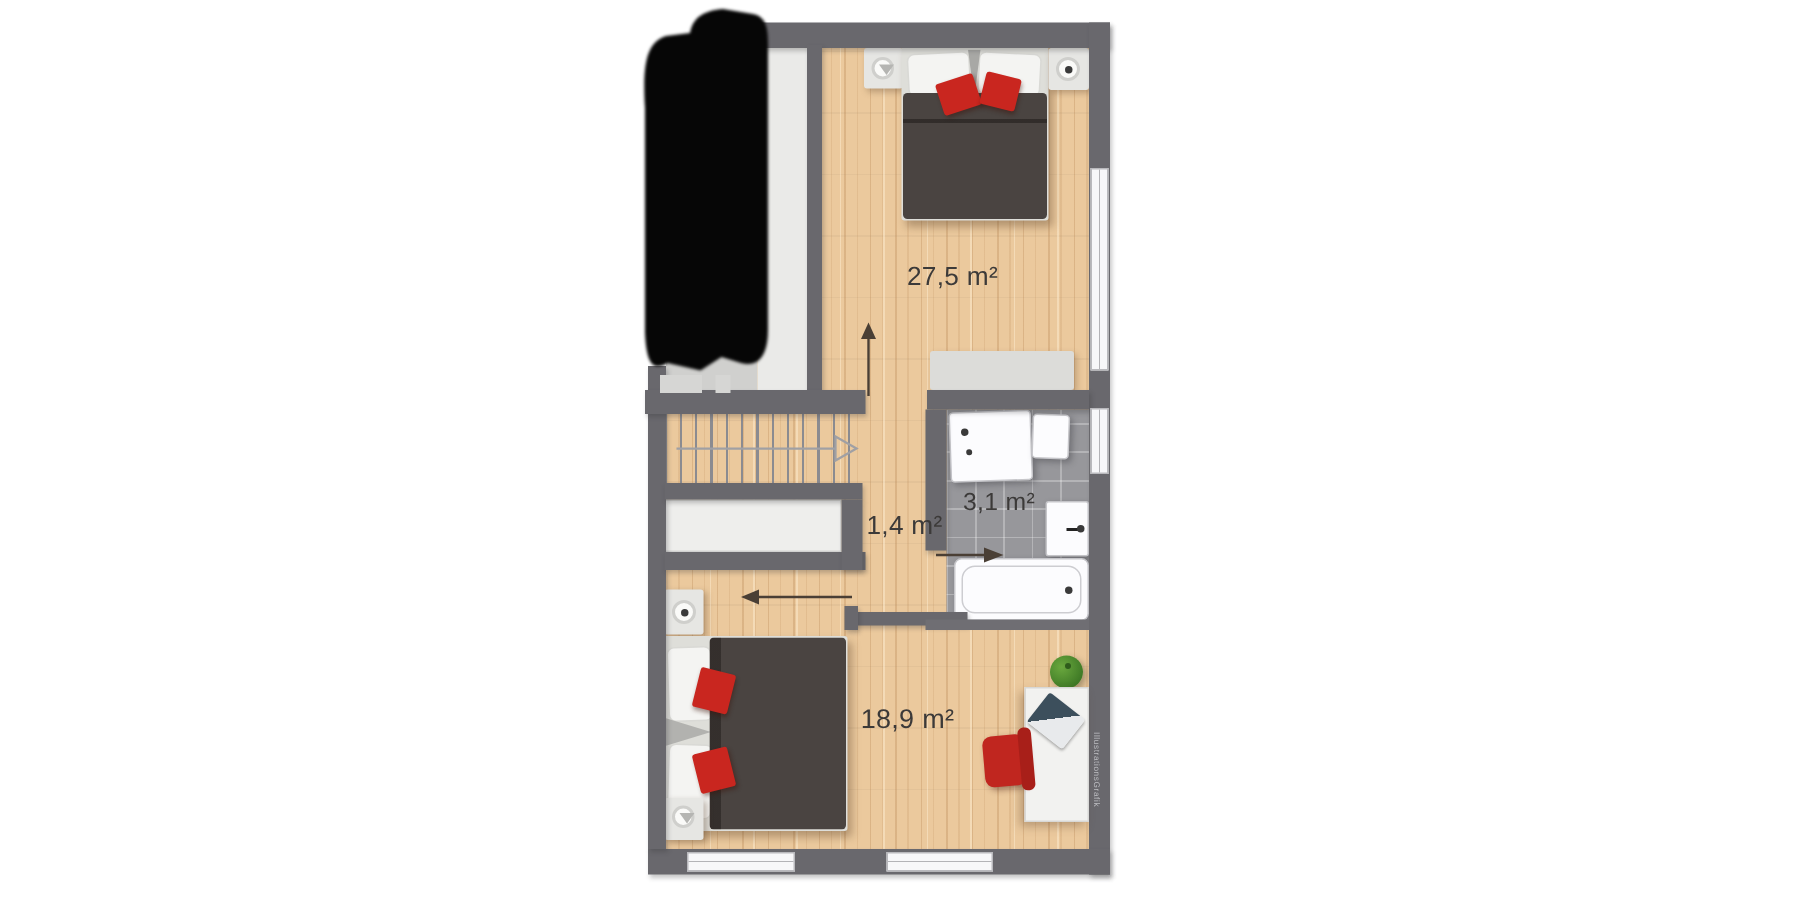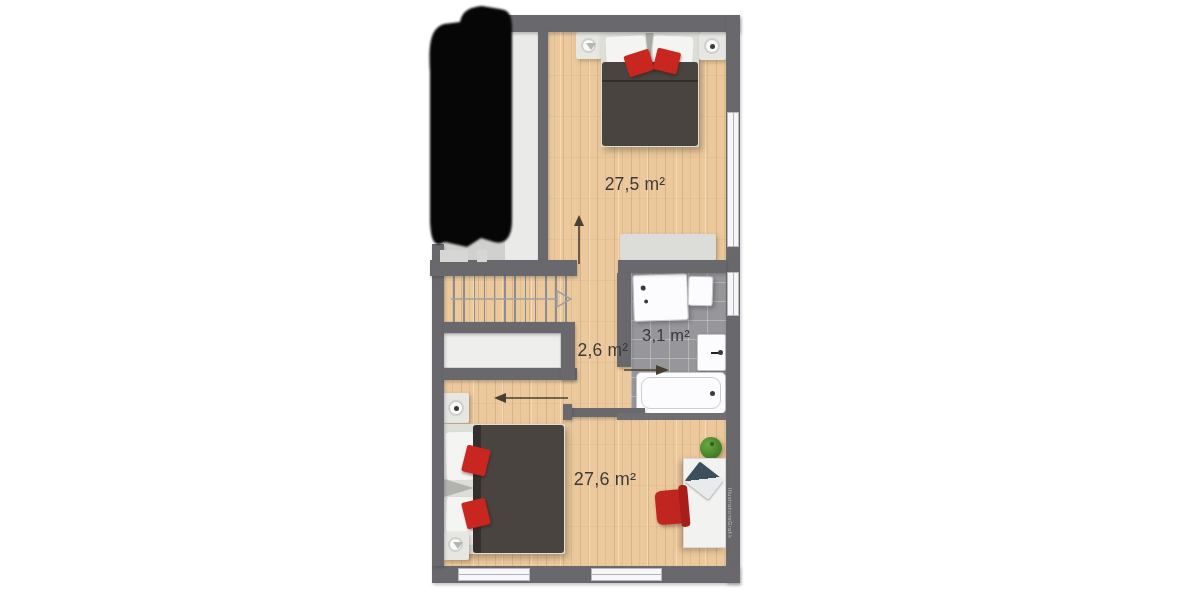--- a/index.html
+++ b/index.html
@@ -158,23 +158,23 @@
   <svg class="abs" style="left:62px;top:390px;z-index:6" width="80" height="16">
     <line x1="76" y1="8" x2="12" y2="8" stroke="#4a3f35" stroke-width="1.6"></line>
     <path d="M14 3 L2 8 L14 13 Z" fill="#4a3f35"></path>
   </svg>
   <svg class="abs" style="left:190px;top:362px;z-index:6" width="52" height="16">
     <line x1="4" y1="8" x2="38" y2="8" stroke="#4a3f35" stroke-width="1.6"></line>
     <path d="M36 3 L49 8 L36 13 Z" fill="#4a3f35"></path>
   </svg>
 
   <div class="abs label" style="left:160px;top:174px;width:90px;z-index:7">27,5 m²</div>
-  <div class="abs label" style="left:133px;top:340px;width:80px;z-index:7">2,6 m²</div>
+  <div class="abs label" style="left:133px;top:340px;width:80px;z-index:7">1,4 m²</div>
   <div class="abs label" style="left:196px;top:326px;width:80px;z-index:7;font-size:16.5px">3,1 m²</div>
-  <div class="abs label" style="left:135px;top:469px;width:80px;z-index:7;font-size:18px">27,6 m²</div>
+  <div class="abs label" style="left:135px;top:469px;width:80px;z-index:7;font-size:18px">18,9 m²</div>
 
   <div class="abs watermark" style="left:297px;top:488px;height:70px;z-index:8">IllustrationsGrafik</div>
 
   <svg class="abs" style="left:-6px;top:2px;z-index:10;filter:blur(1.2px)" width="94" height="256" viewBox="0 0 94 256">
     <path d="M6 70 C4 38 8 26 20 22 L36 20 C38 9 46 5 58 4 L76 7 C86 8 88 15 88 27
              L88 218 C88 236 81 243 70 240 L57 236 L43 245 L21 240
              C11 246 7 240 6 220 Z" fill="#060606"></path>
   </svg>
 
 </div>

